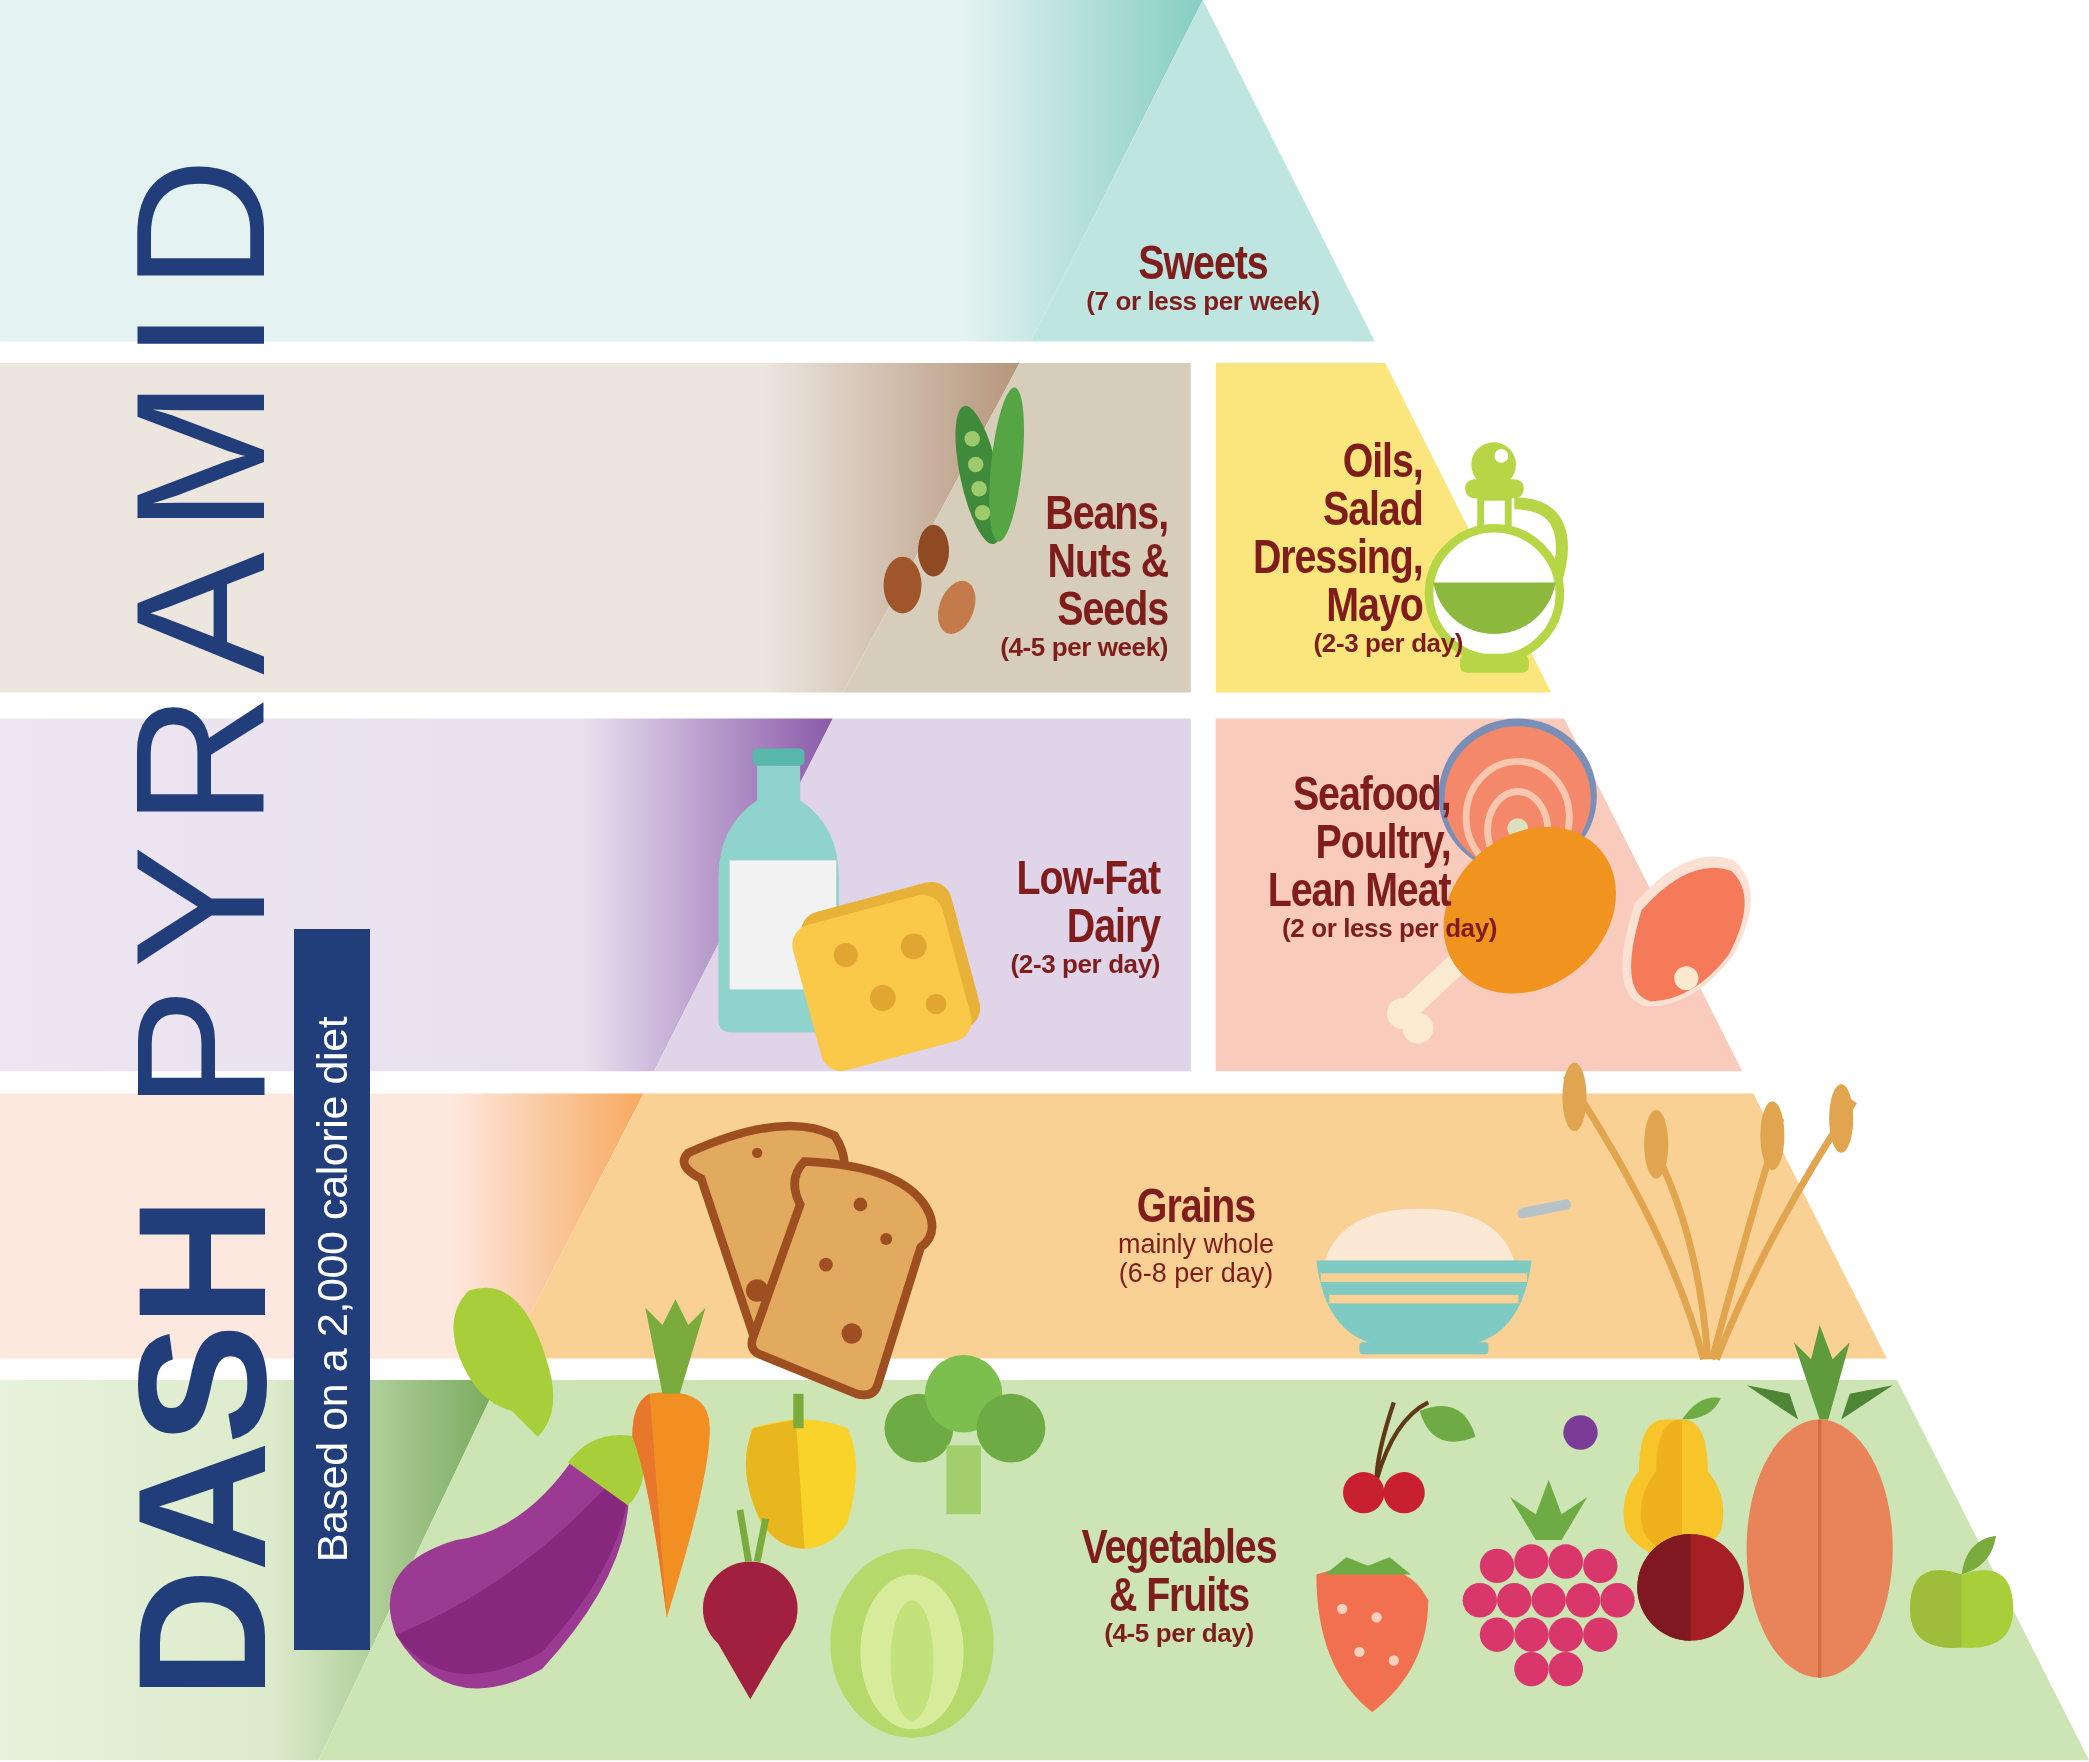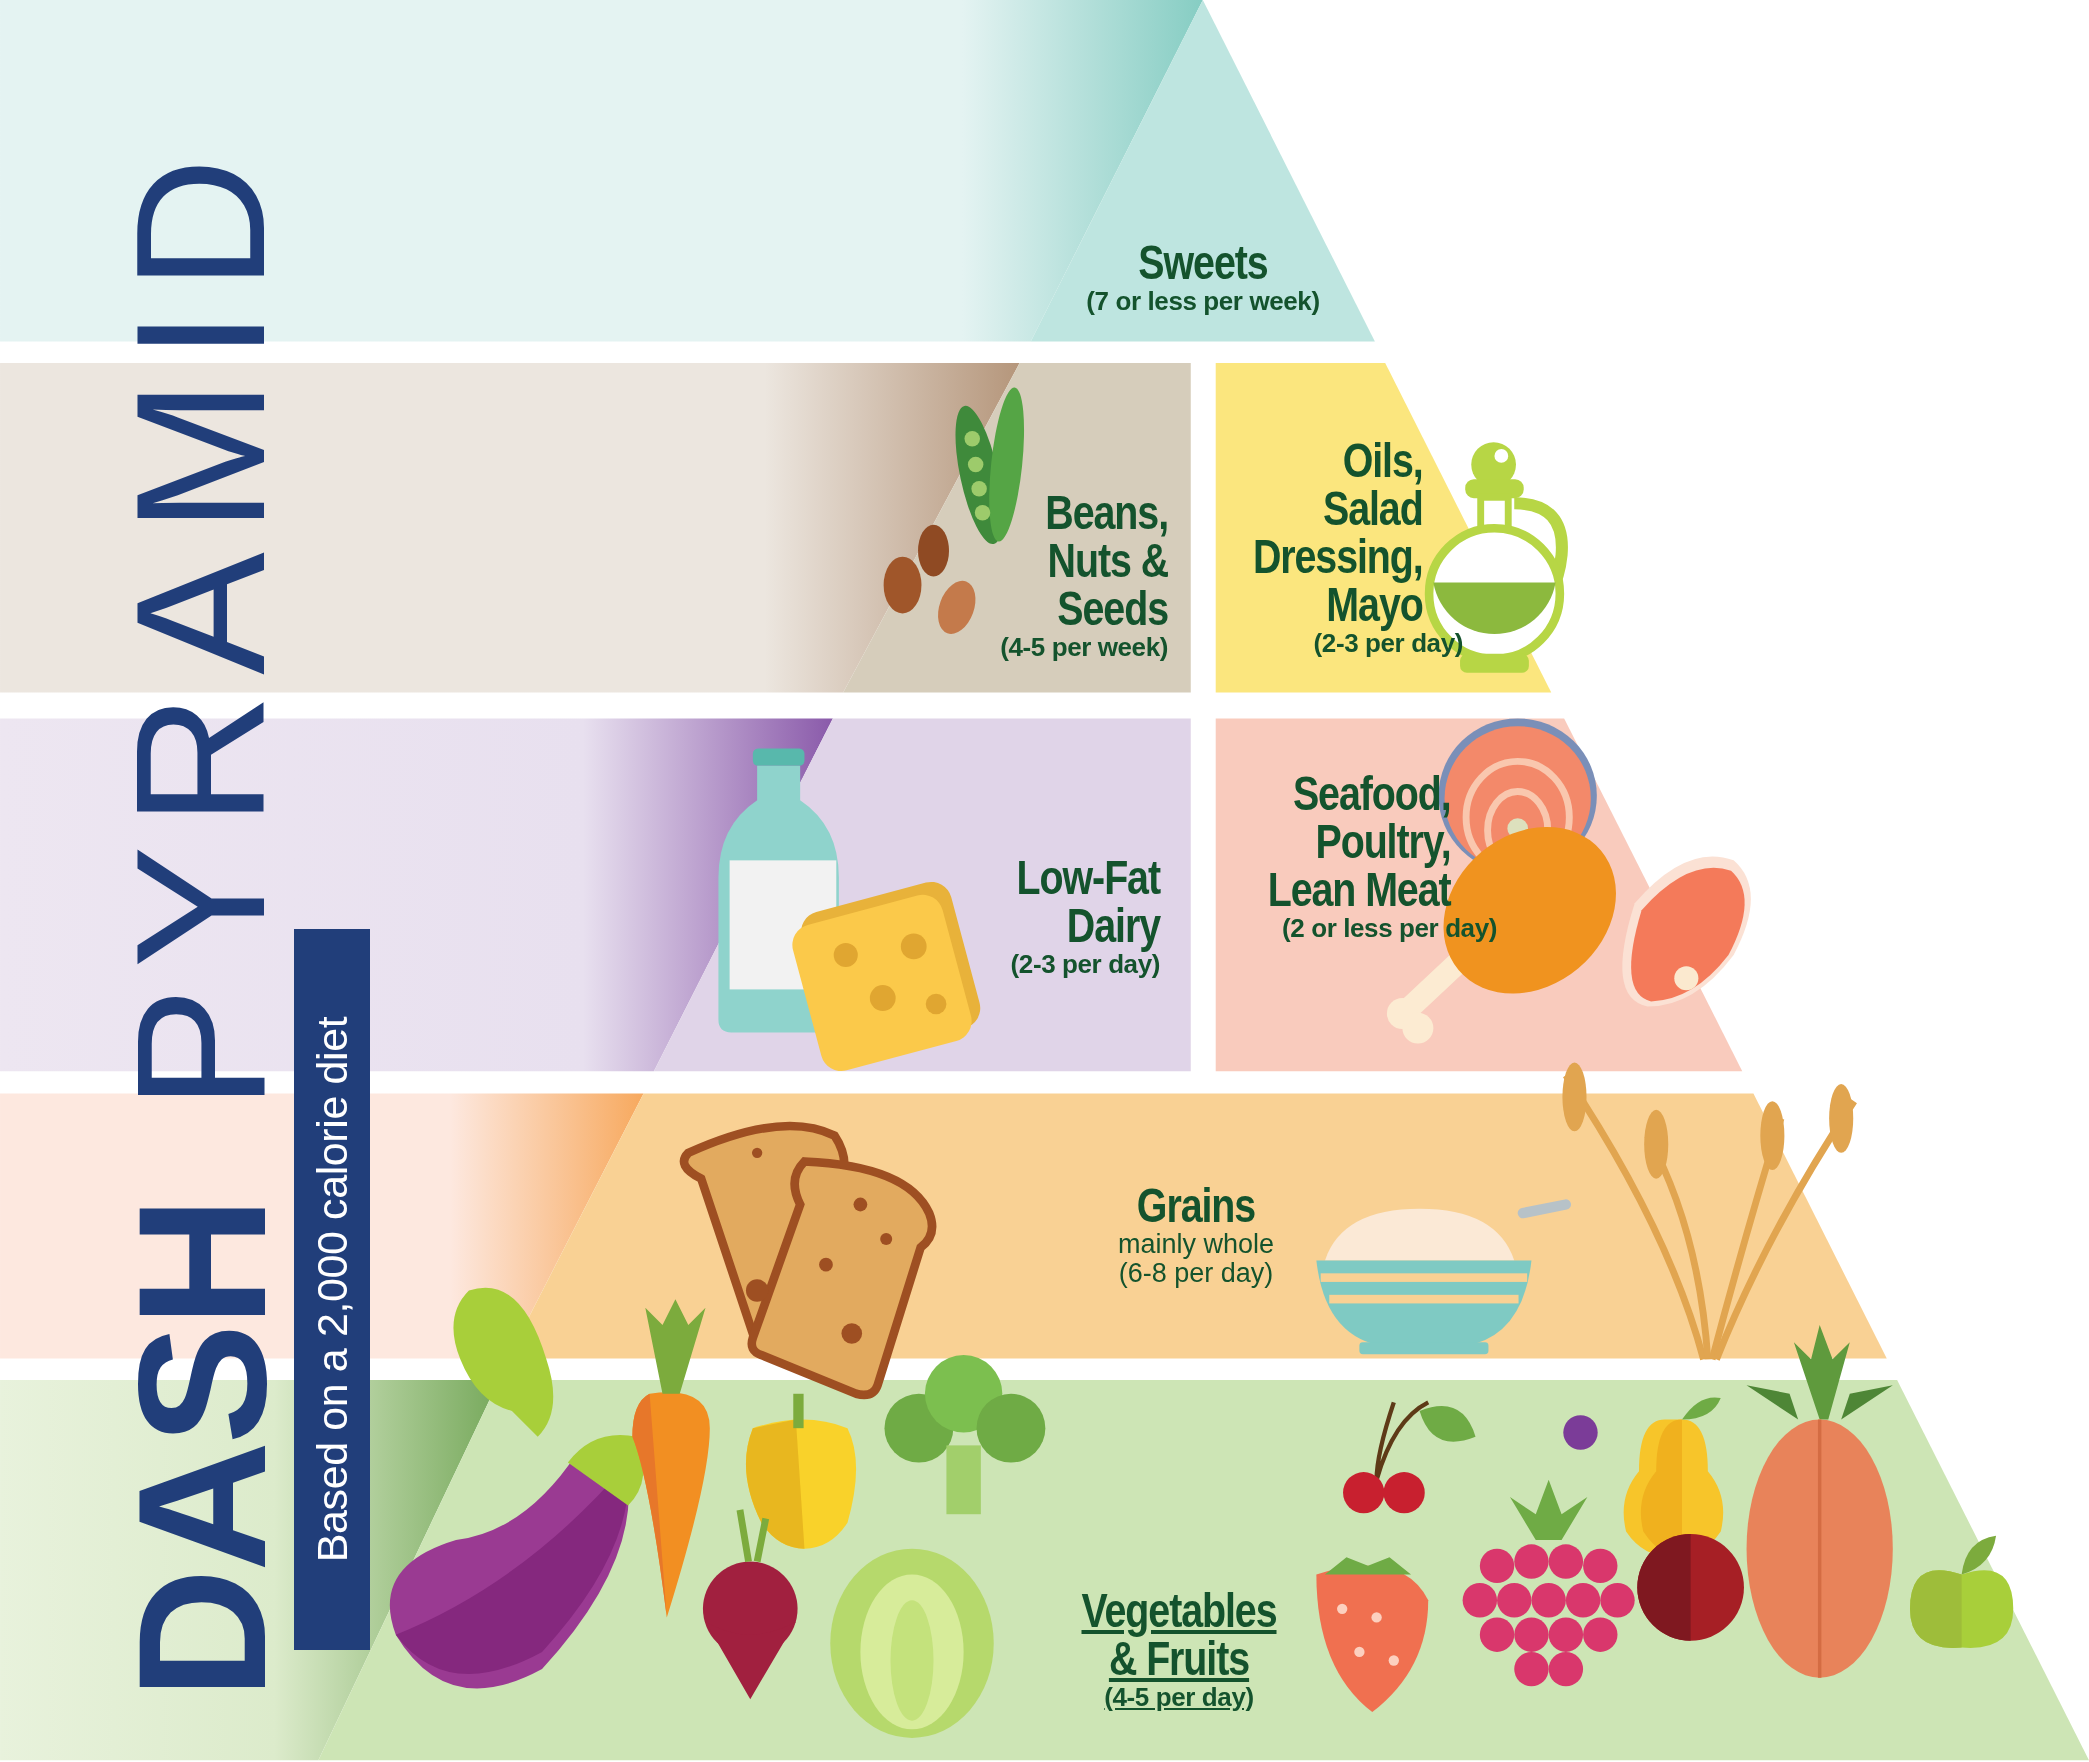--- a/index.html
+++ b/index.html
@@ -1,19 +1,19 @@
 <!DOCTYPE html>
 <html style="font-size:13.8px"><head>
 <meta charset="utf-8">
 <style>
   html, body { margin:0; padding:0; background:#ffffff; }
   body { width:2089px; height:1762px; position:relative; overflow:hidden;
          font-family:"Liberation Sans", sans-serif; }
   svg.stage { position:absolute; left:0; top:0; }
-  .label { position:absolute; color:#14532d; font-family:"Liberation Sans", sans-serif; }
+  .label { position:absolute; color:#7f1d1d; font-family:"Liberation Sans", sans-serif; }
   .label .t { font-weight:bold; font-size:48px; line-height:48px; letter-spacing:-1.3px;
               transform:scaleX(0.82); display:block; }
   .label .s { font-weight:bold; font-size:26px; line-height:29px; display:block; letter-spacing:-0.4px; }
   .label .sm { font-weight:bold; font-size:27px; line-height:29px; display:block; }
   .center { text-align:center; }
   .right { text-align:right; }
   .left { text-align:right; }
   .center .t { transform-origin:center; }
   .right .t { transform-origin:right; }
   .left .t { transform-origin:left; }
@@ -295,18 +295,18 @@
   <span class="t">Lean Meat</span>
   <span class="s">(2 or less per day)</span>
 </div>
 
 <div class="label center" style="left:1084px; top:1182px; width:224px;">
   <span class="t">Grains</span>
   <span class="sm" style="font-weight:normal;">mainly whole</span>
   <span class="sm" style="font-weight:normal;">(6-8 per day)</span>
 </div>
 
-<div class="label center" style="left:1050px; top:1587px; width:258px;text-decoration:underline;">
+<div class="label center" style="left:1050px; top:1523px; width:258px;">
   <span class="t">Vegetables</span>
   <span class="t">&amp; Fruits</span>
   <span class="s">(4-5 per day)</span>
 </div>
 
 
 </body></html>

